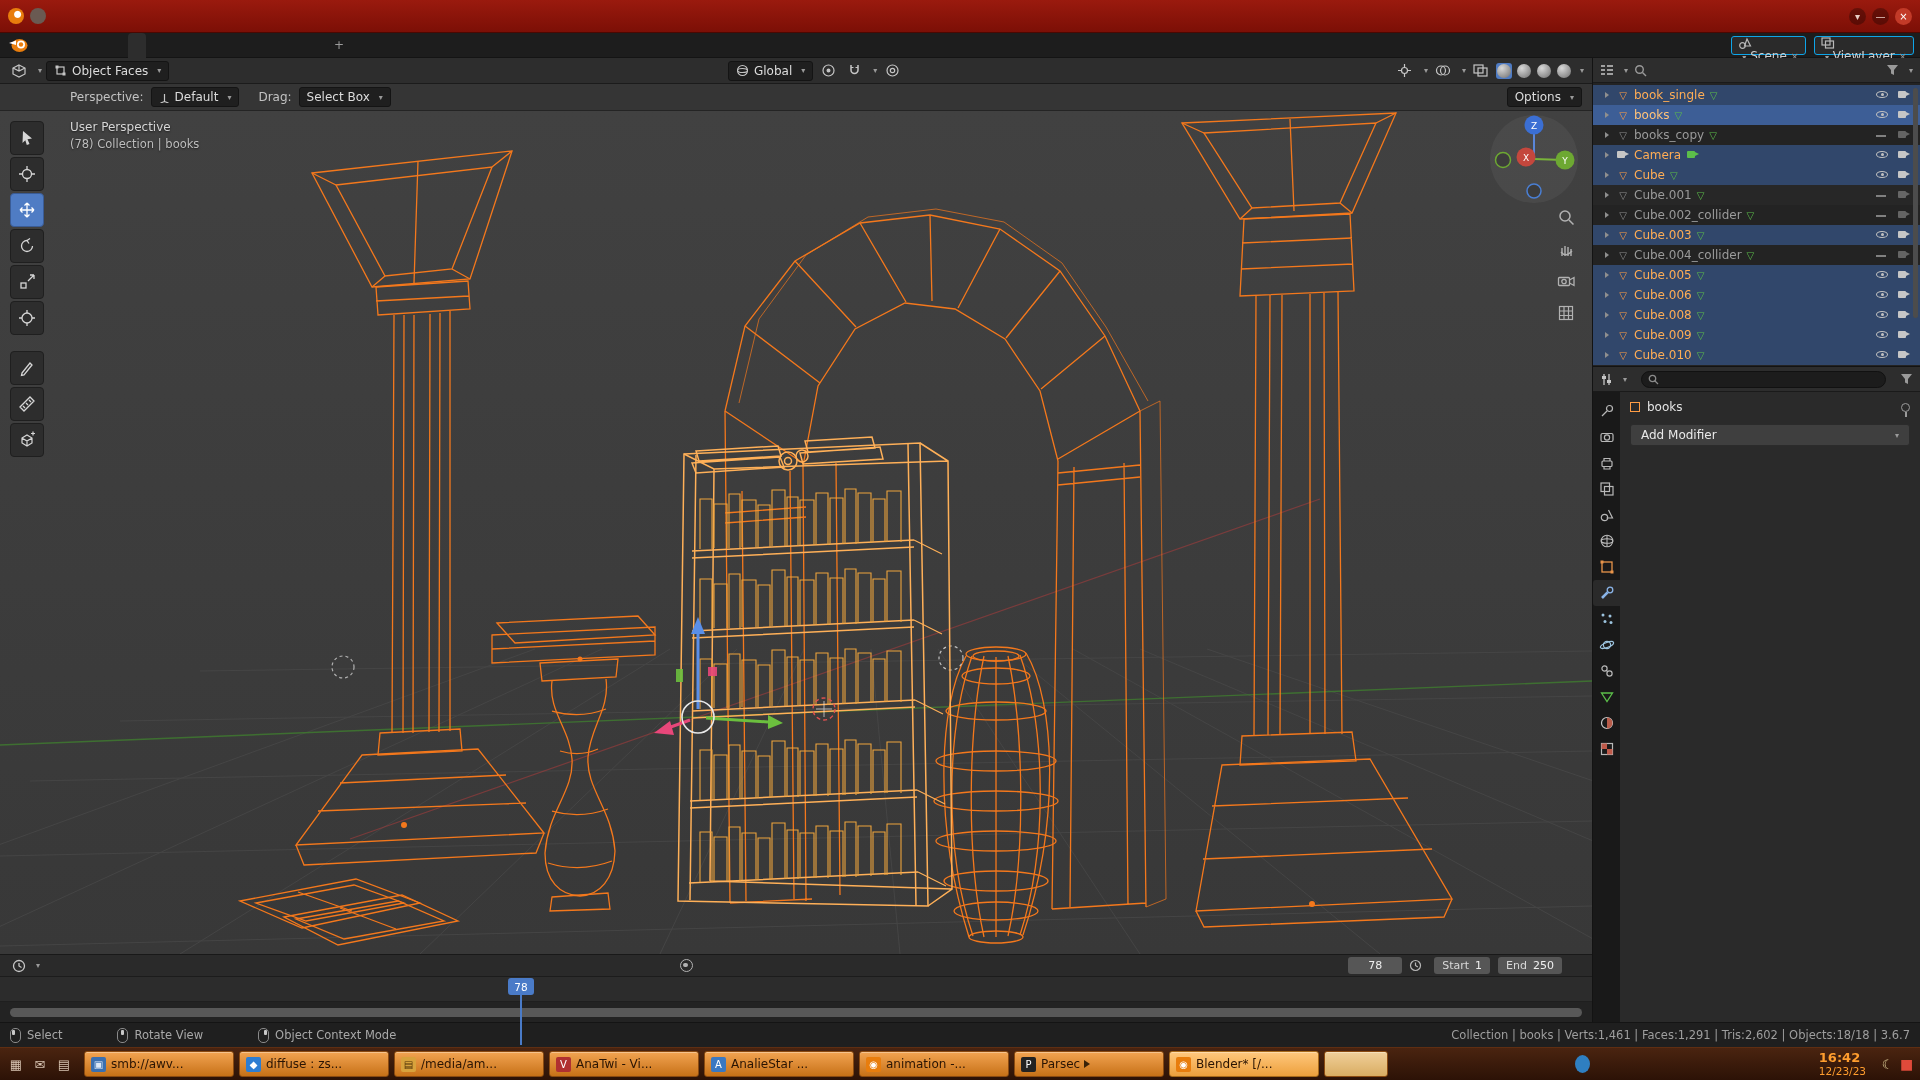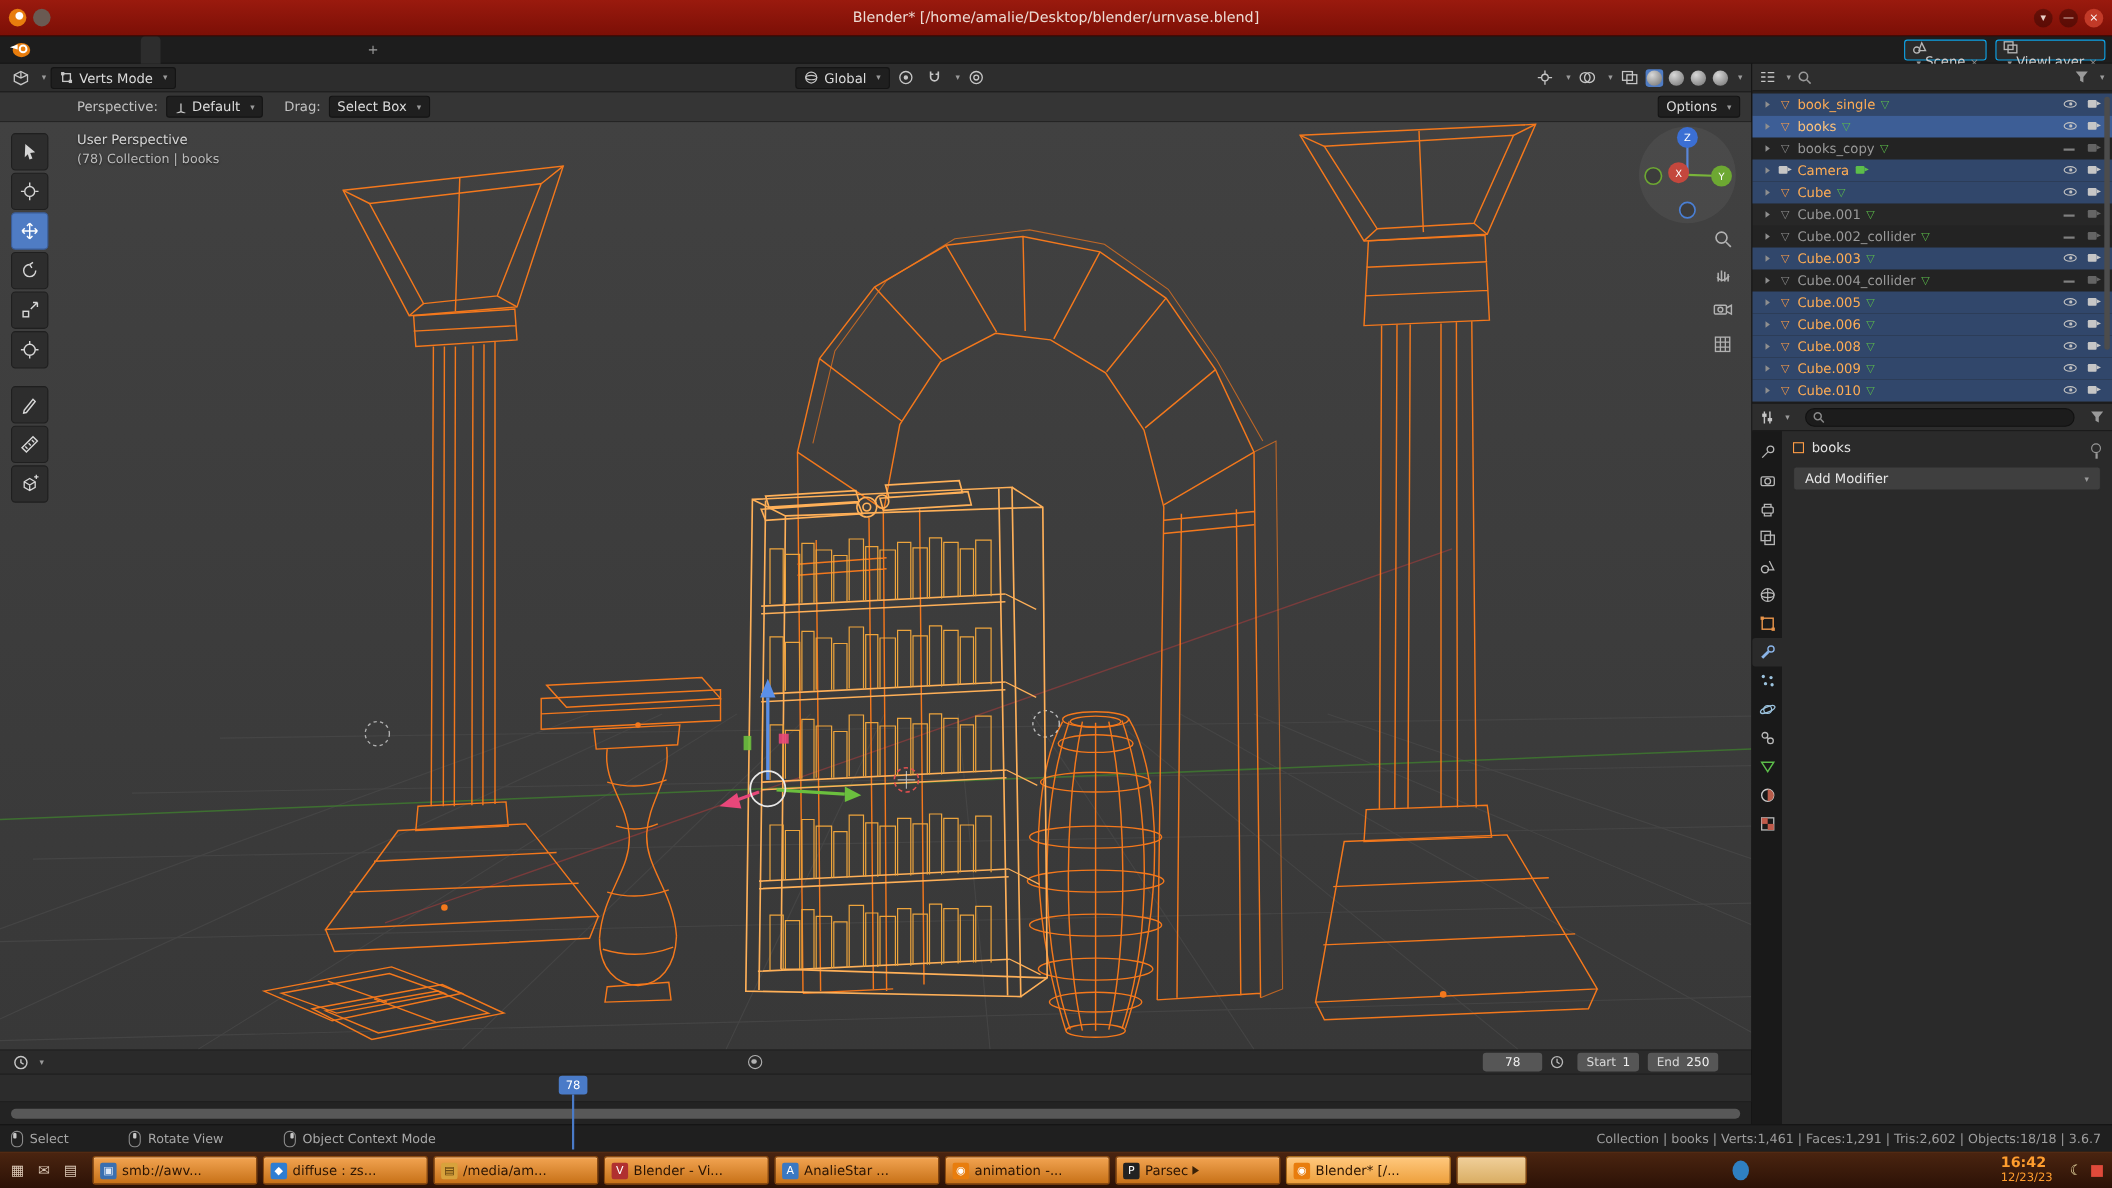--- a/index.html
+++ b/index.html
@@ -152,21 +152,20 @@
   .clock span:last-child{font-size:10.5px}
   .moon{color:#e8d8a0}
   .trash{color:#e04a3a;font-size:14px}
 </style>
 </head>
 <body>
 
 <div id="titlebar">
   <span class="tb-ic logo"></span>
   <span class="tb-ic dot2"></span>
-  <div class="tb-title">Blender* [/home/amalie/Desktop/blender/urnvase.blend]</div>
   <div class="tb-right">
     <span class="wbtn">▾</span>
     <span class="wbtn">—</span>
     <span class="wbtn close">×</span>
   </div>
 </div>
 
 <div id="topbar" class="row">
   <span class="blender-mark">
     <svg width="20" height="16">
@@ -230,21 +229,21 @@
             <path d="M8,2 V8 M2,5 L8,8 L14,5"></path>
           </svg>
       </span>
       <span class="caret">▾</span>
       <div class="dd">
         <svg width="13" height="13" fill="none" stroke="#c6c6c6" stroke-width="1.2">
             <rect x="3" y="3" width="7" height="7"></rect>
             <rect x="1.5" y="1.5" width="3" height="3" fill="#c6c6c6" stroke="none"></rect>
             <rect x="8.5" y="8.5" width="3" height="3" fill="#c6c6c6" stroke="none"></rect>
           </svg>
-        <span>Verts Mode</span>
+        <span>Object Faces</span>
         <span class="caret">▾</span>
       </div>
       <div class="row">
 
       <span class="menu-item"></span>
           <span class="menu-item"></span>
           <span class="menu-item"></span>
           <span class="menu-item"></span>
         </div>
       <div class="flex"></div>
@@ -1085,21 +1084,21 @@
         <span class="app-label">diffuse : zs...</span>
 
       </div>
       <div class="app">
         <span class="app-icon" style="background: rgb(216, 162, 60); color: rgb(74, 47, 6);">▤</span>
         <span class="app-label">/media/am...</span>
 
       </div>
       <div class="app">
         <span class="app-icon" style="background: rgb(176, 48, 48); color: rgb(255, 255, 255);">V</span>
-        <span class="app-label">Blender - Vi...</span>
+        <span class="app-label">AnaTwi - Vi...</span>
 
       </div>
       <div class="app">
         <span class="app-icon" style="background: rgb(58, 120, 194); color: rgb(255, 255, 255);">A</span>
         <span class="app-label">AnalieStar ...</span>
 
       </div>
       <div class="app">
         <span class="app-icon" style="background: rgb(232, 125, 13); color: rgb(255, 255, 255);">◉</span>
         <span class="app-label">animation -...</span>

